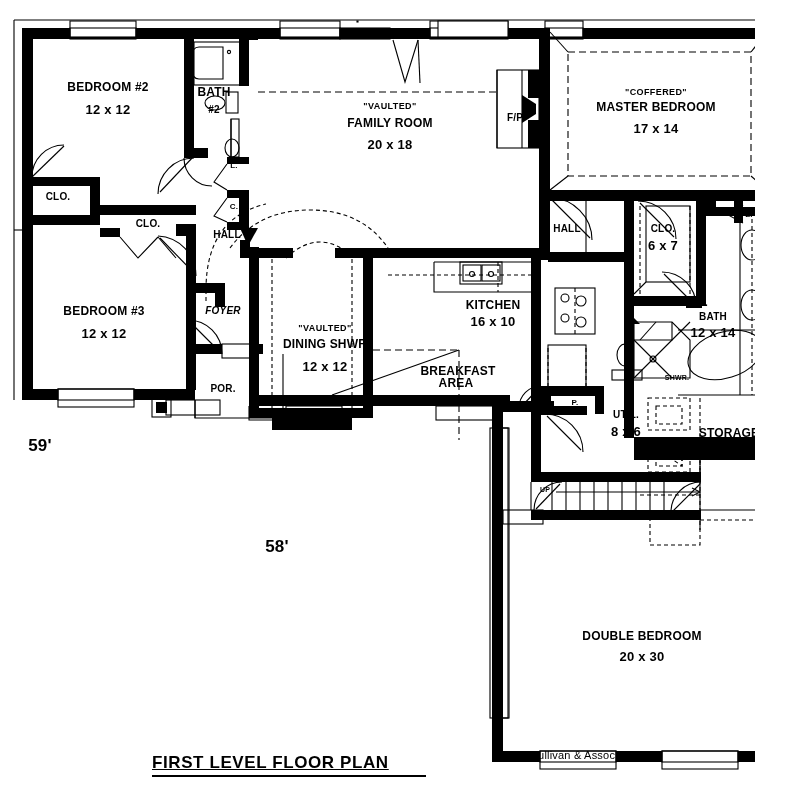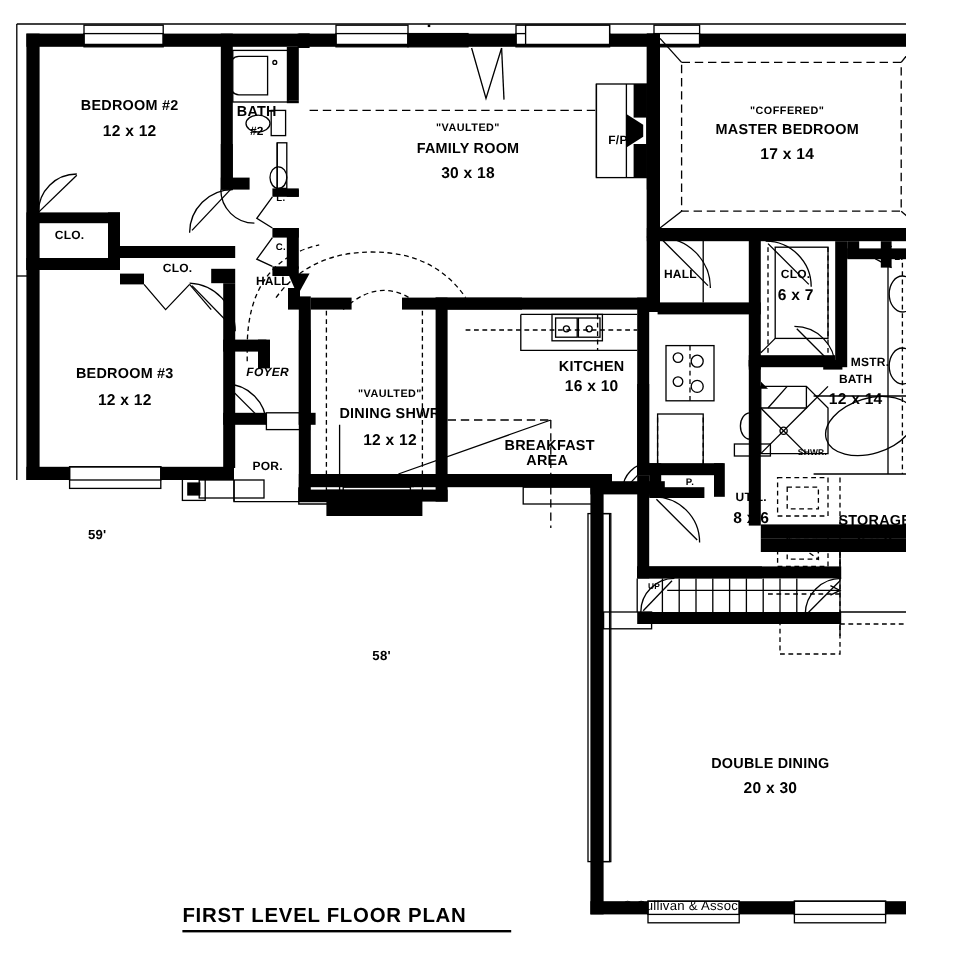--- a/index.html
+++ b/index.html
@@ -32,21 +32,21 @@
     letter-spacing: 0.2px;
     -webkit-font-smoothing: none;
   }
   .lbl.room   { font-size: 12px; }
   .lbl.dim    { font-size: 13px; }
   .lbl.small  { font-size: 10px; }
   .lbl.tiny   { font-size: 8px; }
   .lbl.xtiny  { font-size: 7px; }
   .lbl.vault  { font-size: 9px; letter-spacing: 0.4px; }
   .lbl.title  { font-size: 17px; letter-spacing: 0.6px; }
-  .lbl.measure{ font-size: 11px; margin-left: 41px; }
+  .lbl.measure{ font-size: 17px; }
   .lbl.copy   { font-size: 11px; font-weight: normal; font-family: "Liberation Sans", sans-serif; }
   .rot90 { transform-origin: center center; transform: rotate(-90deg); }
   .ctr   { transform: translate(-50%, -50%); }
   .title-rule {
     position: absolute;
     background: #000;
     height: 2px;
   }
 </style>
 </head>
@@ -430,21 +430,21 @@
   </svg>
 
   <div class="lbl room ctr" style="left:108px; top:88px;">BEDROOM #2</div>
   <div class="lbl dim ctr" style="left:108px; top:110px;">12 x 12</div>
 
   <div class="lbl room ctr" style="left:214px; top:93px;">BATH</div>
   <div class="lbl small ctr" style="left:214px; top:110px;">#2</div>
 
   <div class="lbl vault ctr" style="left:390px; top:106px;">"VAULTED"</div>
   <div class="lbl room ctr" style="left:390px; top:124px;">FAMILY ROOM</div>
-  <div class="lbl dim ctr" style="left:390px; top:145px;">30 x 18</div>
+  <div class="lbl dim ctr" style="left:390px; top:145px;">20 x 18</div>
 
   <div class="lbl small ctr" style="left:515px; top:118px;">F/P</div>
 
   <div class="lbl vault ctr" style="left:656px; top:92px;">"COFFERED"</div>
   <div class="lbl room ctr" style="left:656px; top:108px;">MASTER BEDROOM</div>
   <div class="lbl dim ctr" style="left:656px; top:129px;">17 x 14</div>
 
   <div class="lbl small ctr" style="left:58px; top:197px;">CLO.</div>
 
   <div class="lbl small ctr" style="left:148px; top:224px;">CLO.</div>
@@ -475,41 +475,41 @@
 
   <div class="lbl room ctr" style="left:458px; top:372px;">BREAKFAST</div>
   <div class="lbl room ctr" style="left:456px; top:384px;">AREA</div>
   <div class="lbl dim ctr" style="left:458px; top:401px;">8 x 8</div>
 
   <div class="lbl small ctr" style="left:663px; top:229px;">CLO.</div>
   <div class="lbl dim ctr" style="left:663px; top:246px;">6 x 7</div>
 
   <div class="lbl tiny ctr" style="left:749px; top:215px;">L.</div>
 
-  <div class="lbl small ctr" style="left:713px; top:303px;margin-left:12px;">MSTR.</div>
+  <div class="lbl small ctr" style="left:680px; top:303px;margin-left:12px;">MSTR.</div>
   <div class="lbl small ctr" style="left:713px; top:317px;">BATH</div>
   <div class="lbl dim ctr" style="left:713px; top:333px;">12 x 14</div>
 
   <div class="lbl xtiny ctr" style="left:677px; top:378px;">SHWR.</div>
 
   <div class="lbl tiny ctr" style="left:575px; top:403px;">P.</div>
 
   <div class="lbl small ctr" style="left:626px; top:415px;">UTIL.</div>
   <div class="lbl dim ctr" style="left:626px; top:432px;">8 x 6</div>
 
   <div class="lbl room ctr" style="left:729px; top:434px;">STORAGE</div>
   <div class="lbl dim ctr" style="left:729px; top:452px;">6 x 9</div>
 
   <div class="lbl xtiny ctr" style="left:545px; top:490px;">UP</div>
 
-  <div class="lbl room ctr" style="left:642px; top:637px;">DOUBLE DINING</div>
+  <div class="lbl room ctr" style="left:642px; top:637px;">DOUBLE BEDROOM</div>
   <div class="lbl dim ctr" style="left:642px; top:657px;">20 x 30</div>
 
   <div class="lbl measure ctr rot90" style="left:40px; top:446px;">59'</div>
 
   <div class="lbl measure ctr" style="left:277px; top:547px;">58'</div>
 
-  <div class="lbl title" style="left:152px; top:753px; transform:none; text-align:left;">FIRST LEVEL FLOOR PLAN</div>
+  <div class="lbl title" style="left:152px; top:753px; transform:none; text-align:left;text-decoration:underline;">FIRST LEVEL FLOOR PLAN</div>
   <div class="title-rule" style="left:152px; top:775px; width:274px;"></div>
 
   <div class="lbl copy" style="left:519px; top:749px; transform:none; text-align:center;">© Sullivan &amp; Assoc.</div>
 
 </div>
 
 </body></html>

